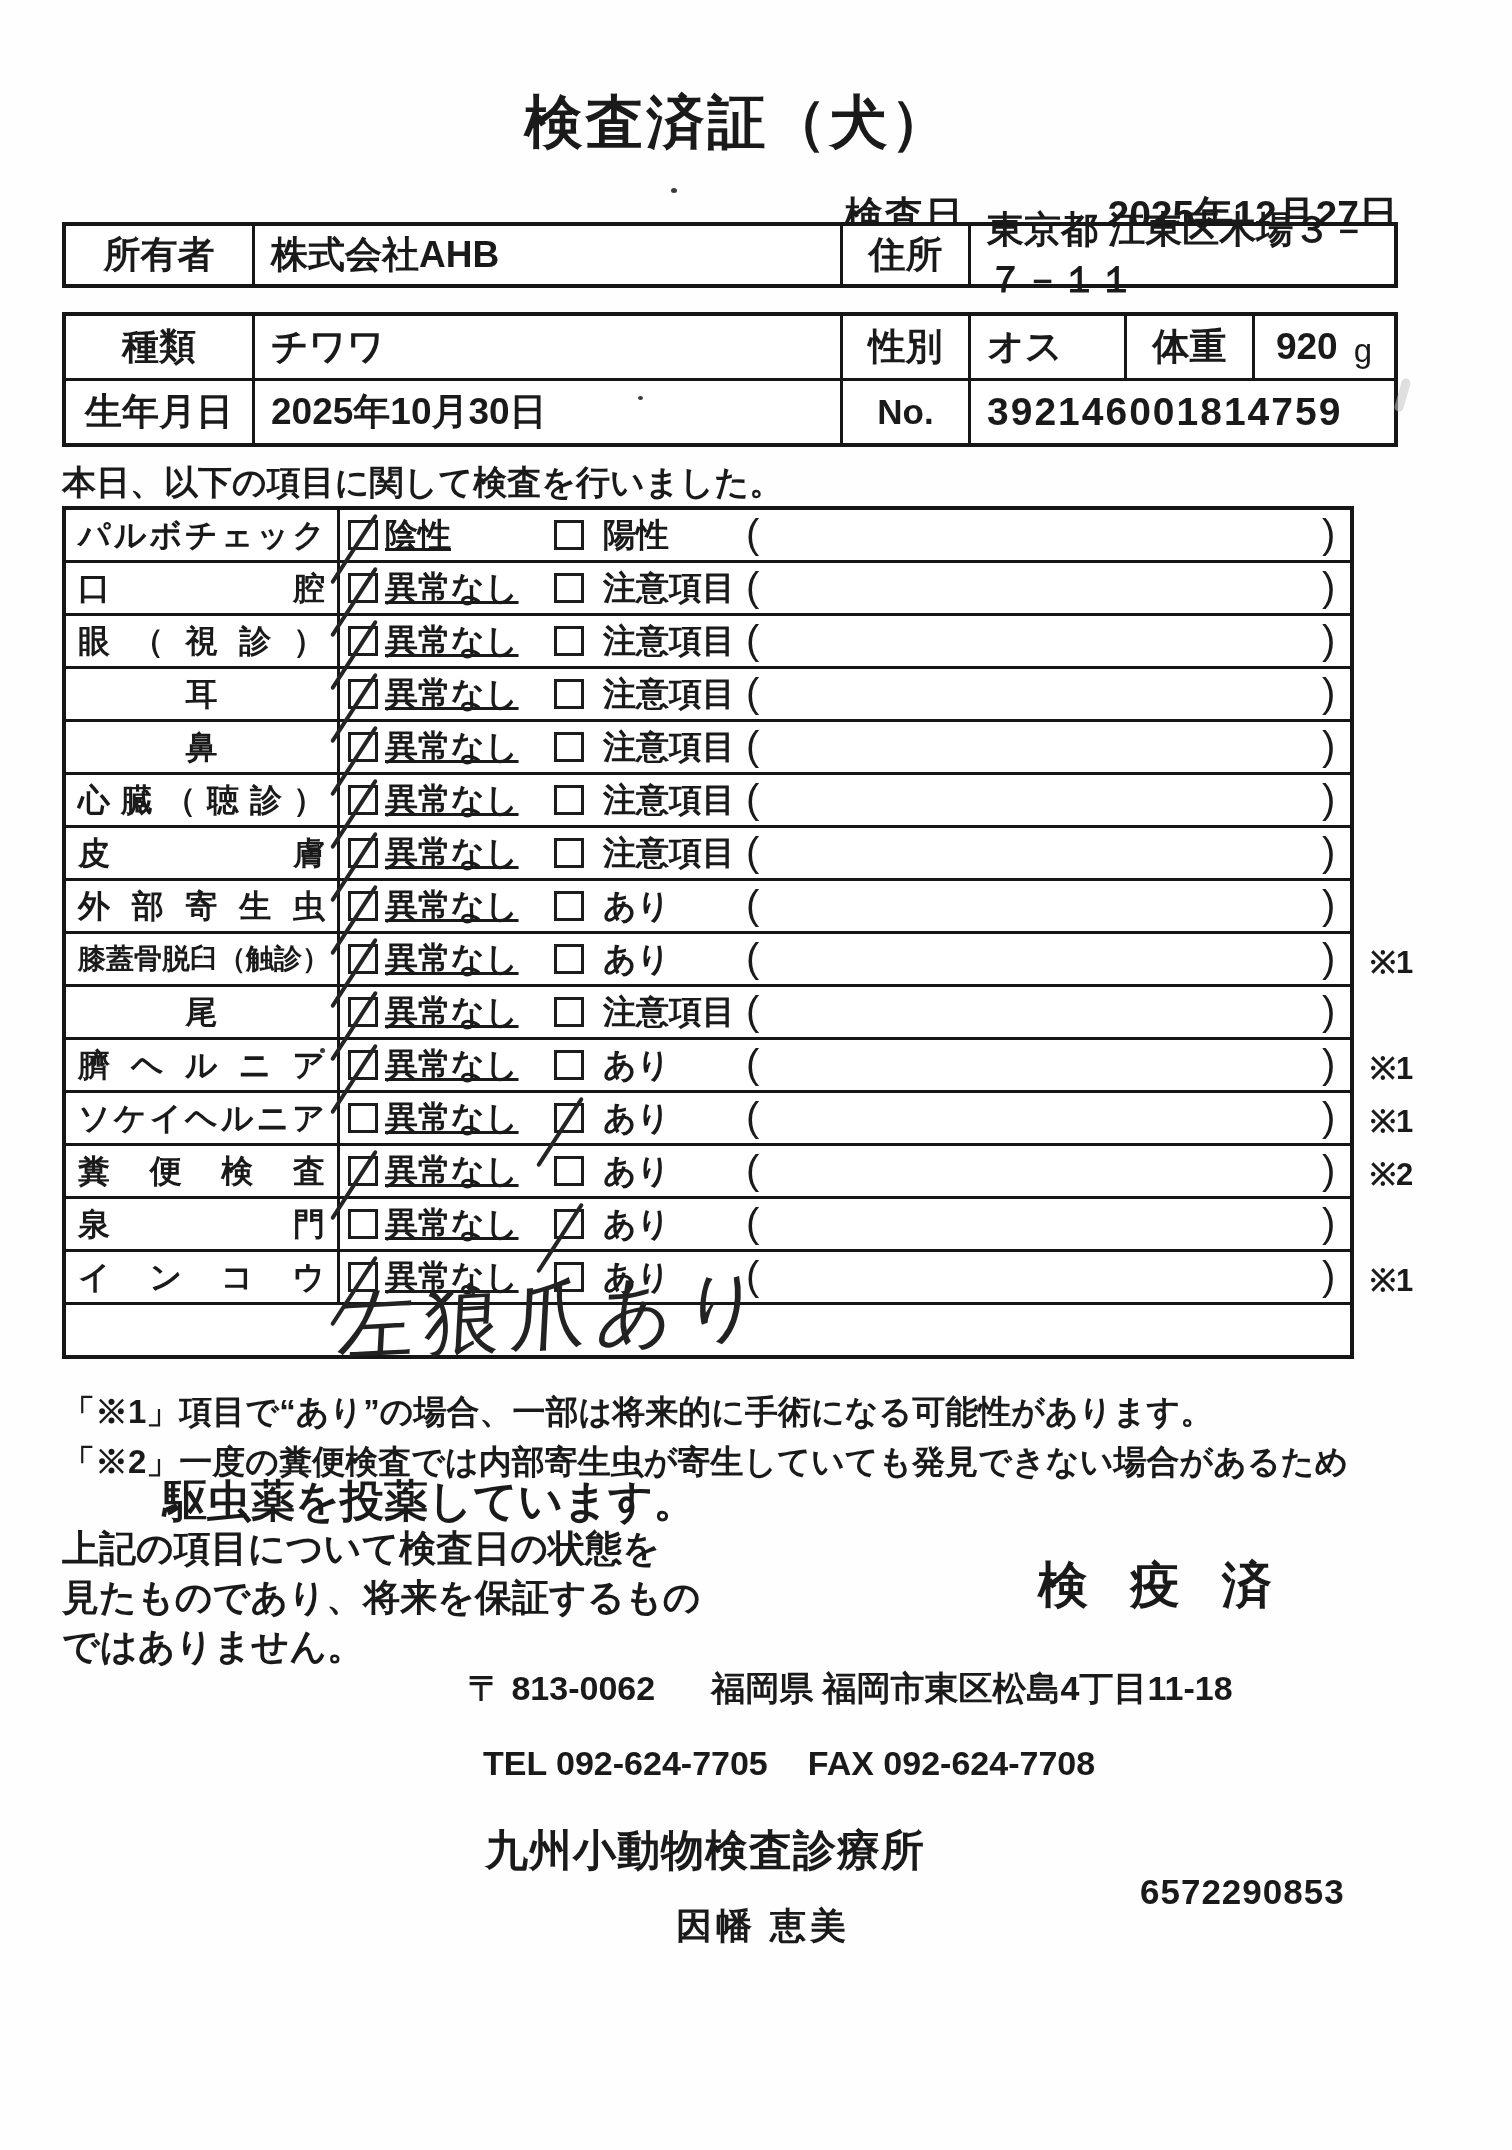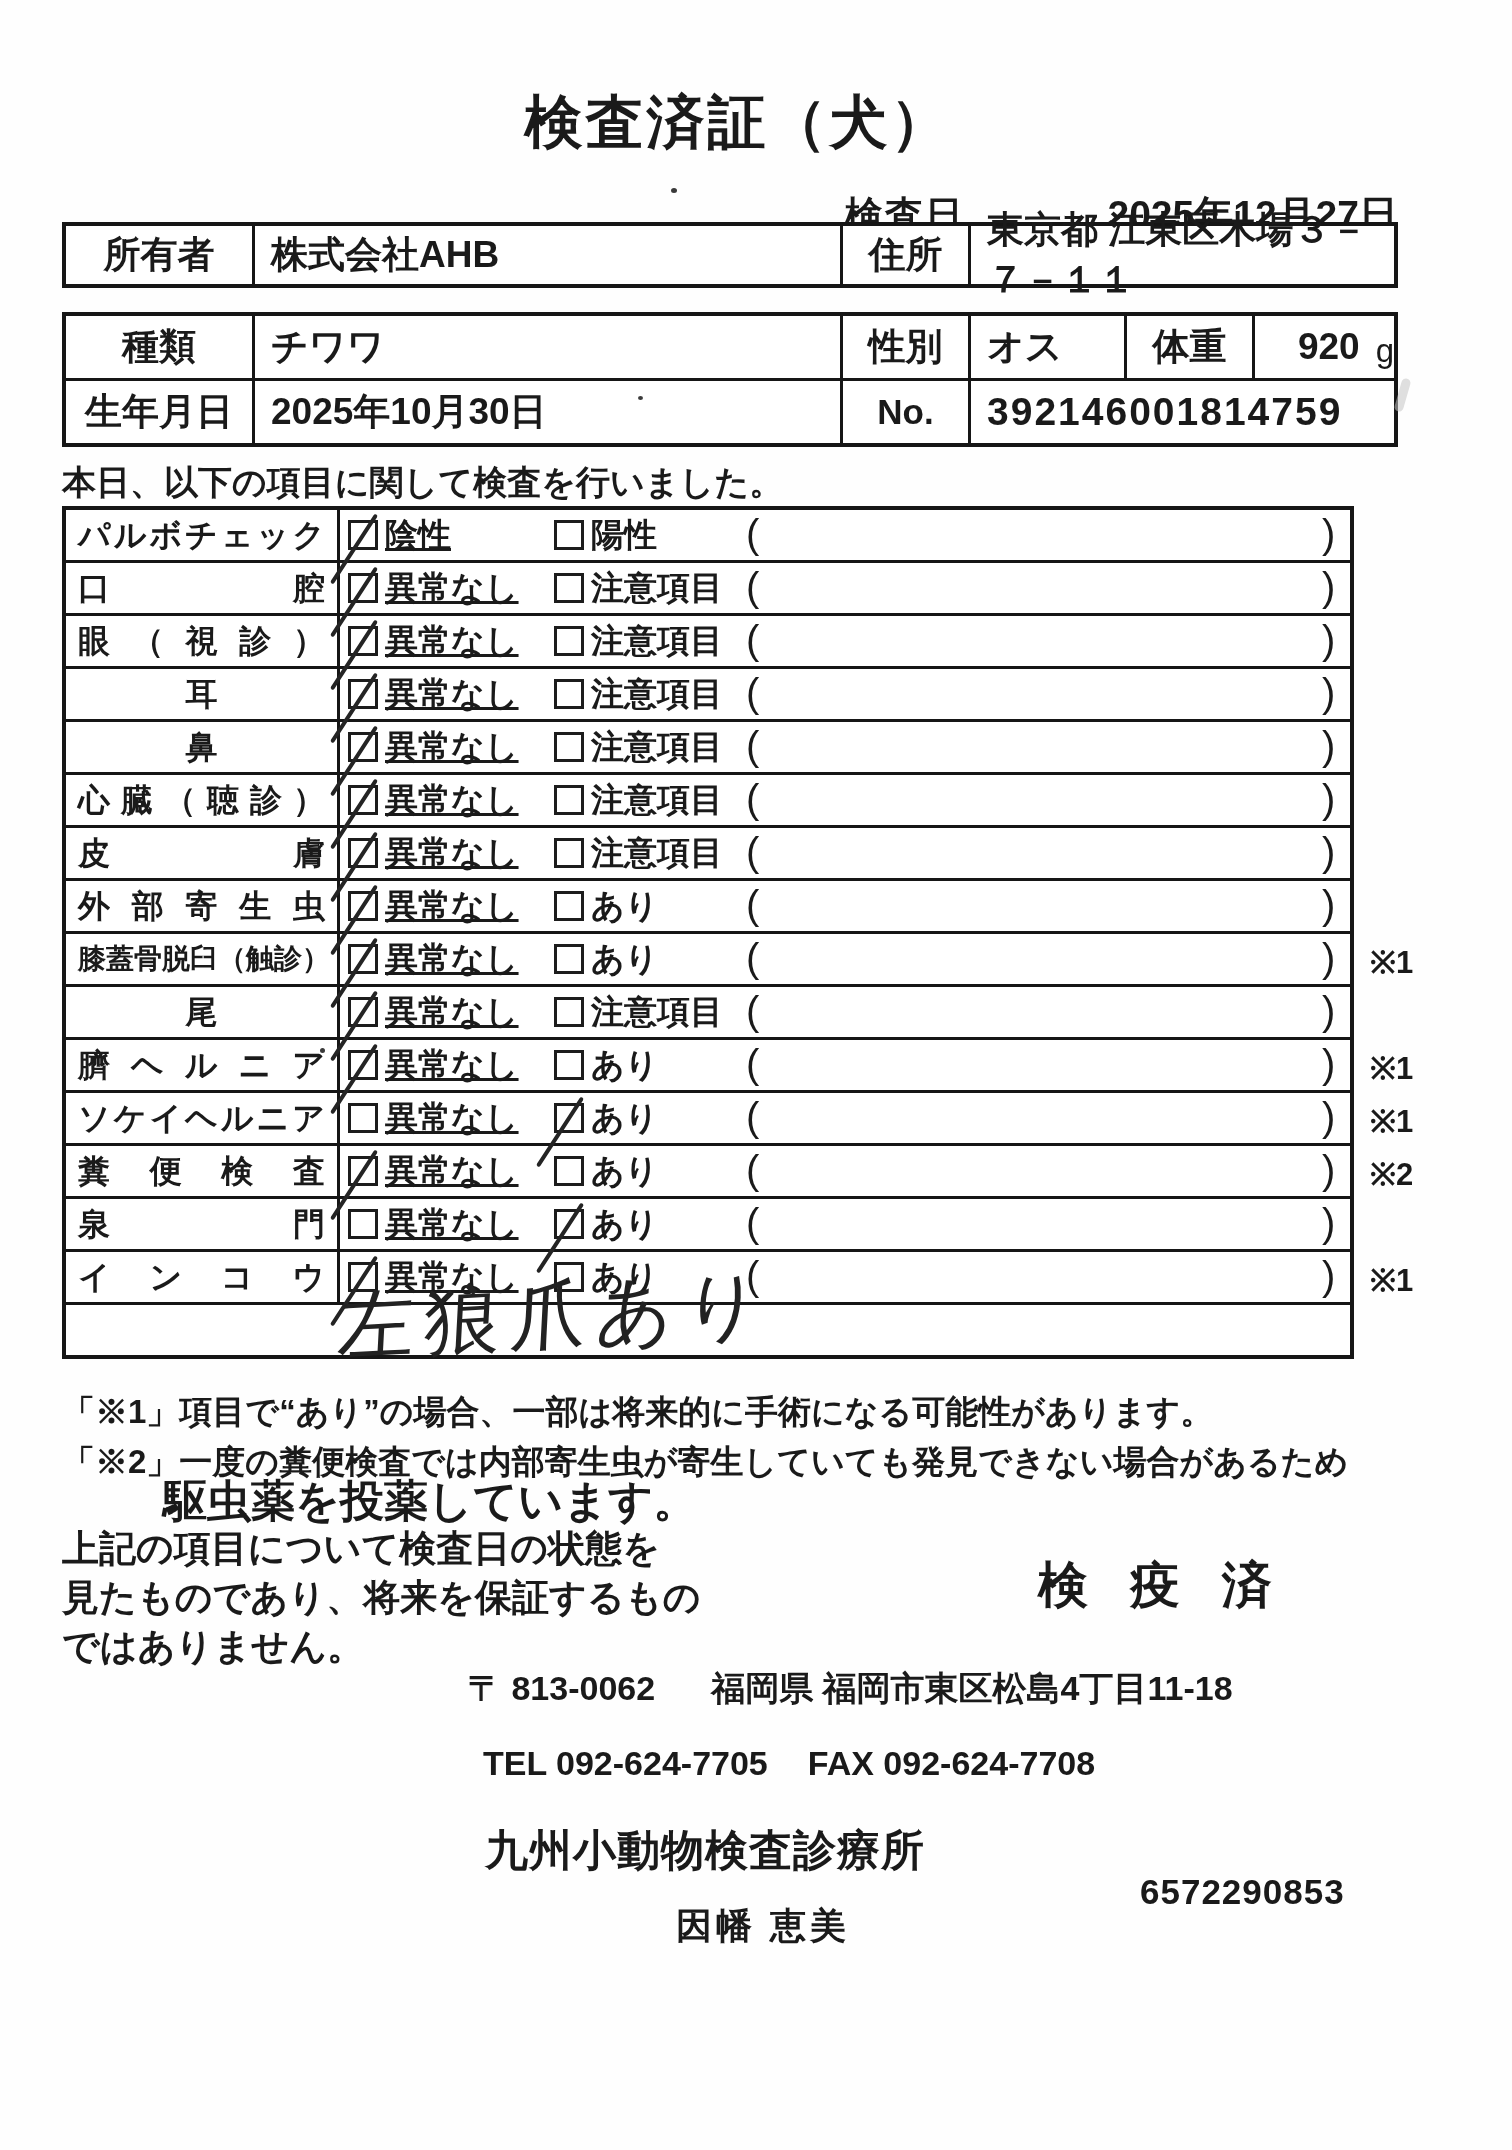--- a/index.html
+++ b/index.html
@@ -23,40 +23,40 @@
   .trow { display:flex; height:62px; }
   .t1 .trow { height:58px; }
   .t2 .trow + .trow { border-top:3px solid #161616; }
   .cell { box-sizing:border-box; display:flex; align-items:center; font-size:37px; }
   .cell + .cell { border-left:3px solid #161616; }
   .lab { justify-content:center; }
   .val { padding-left:16px; }
   .w-label1 { width:186px; } .w-value1 { width:588px; }
   .w-label2 { width:128px; } .w-sex { width:156px; } .w-wlabel { width:128px; }
   .w-rest { flex:1; }
-  .weight-cell { flex:1; justify-content:flex-end; }
+  .weight-cell { flex:1; justify-content:flex-end; padding-right:22px; }
   .weight-unit { font-size:33px; margin-left:16px; padding-top:8px; font-weight:500; }
   .no-cell { justify-content:center; font-size:35px; }
   .num { letter-spacing:2px; font-size:39px; }
 
   .intro { left:62px; top:460px; font-size:34px; }
 
   
   .itable { left:62px; top:506px; width:1292px; box-sizing:border-box;
             border:4px solid #161616; background:#fff; }
   .irow { position:relative; height:50px; }
   .irow + .irow { border-top:3px solid #161616; }
   .iname { position:absolute; left:0; top:0; bottom:0; width:274px; box-sizing:border-box;
            border-right:3px solid #161616; padding:0 12px; font-size:32px;
            line-height:50px; white-space:nowrap;
            text-align:justify; text-align-last:justify; text-justify:inter-ideograph; }
   .iname.single { text-align:center; text-align-last:center; }
   .iname.tight { font-size:28px; letter-spacing:0; }
   .iopt { position:absolute; top:0; height:50px; display:flex; align-items:center; }
-  .o1 { left:282px;text-decoration:underline; } .o2 { left:488px; }
+  .o1 { left:282px;text-decoration:underline; } .o2 { left:488px;gap:12px; }
   .cb { position:relative; width:24px; height:24px; border:3px solid #1c1c1c;
         display:inline-block; margin-right:7px; flex:none; }
   .tick { display:none; }
   .checked .tick { display:block; position:absolute; left:1px; top:-15px; width:4px; height:82px;
                    background:#242424; border-radius:2px; transform:rotate(33deg); z-index:2; }
   .olabel { font-size:33px; white-space:nowrap; }
   .popen  { position:absolute; left:680px; top:2px; font-size:40px; font-weight:400; }
   .pclose { position:absolute; left:1256px; top:2px; font-size:40px; font-weight:400; }
   .inote { position:absolute; left:1304px; top:6px; font-size:31px; white-space:nowrap; }
   .hand { position:absolute; left:272px; top:-40px; font-size:76px; font-weight:500; color:#222;

